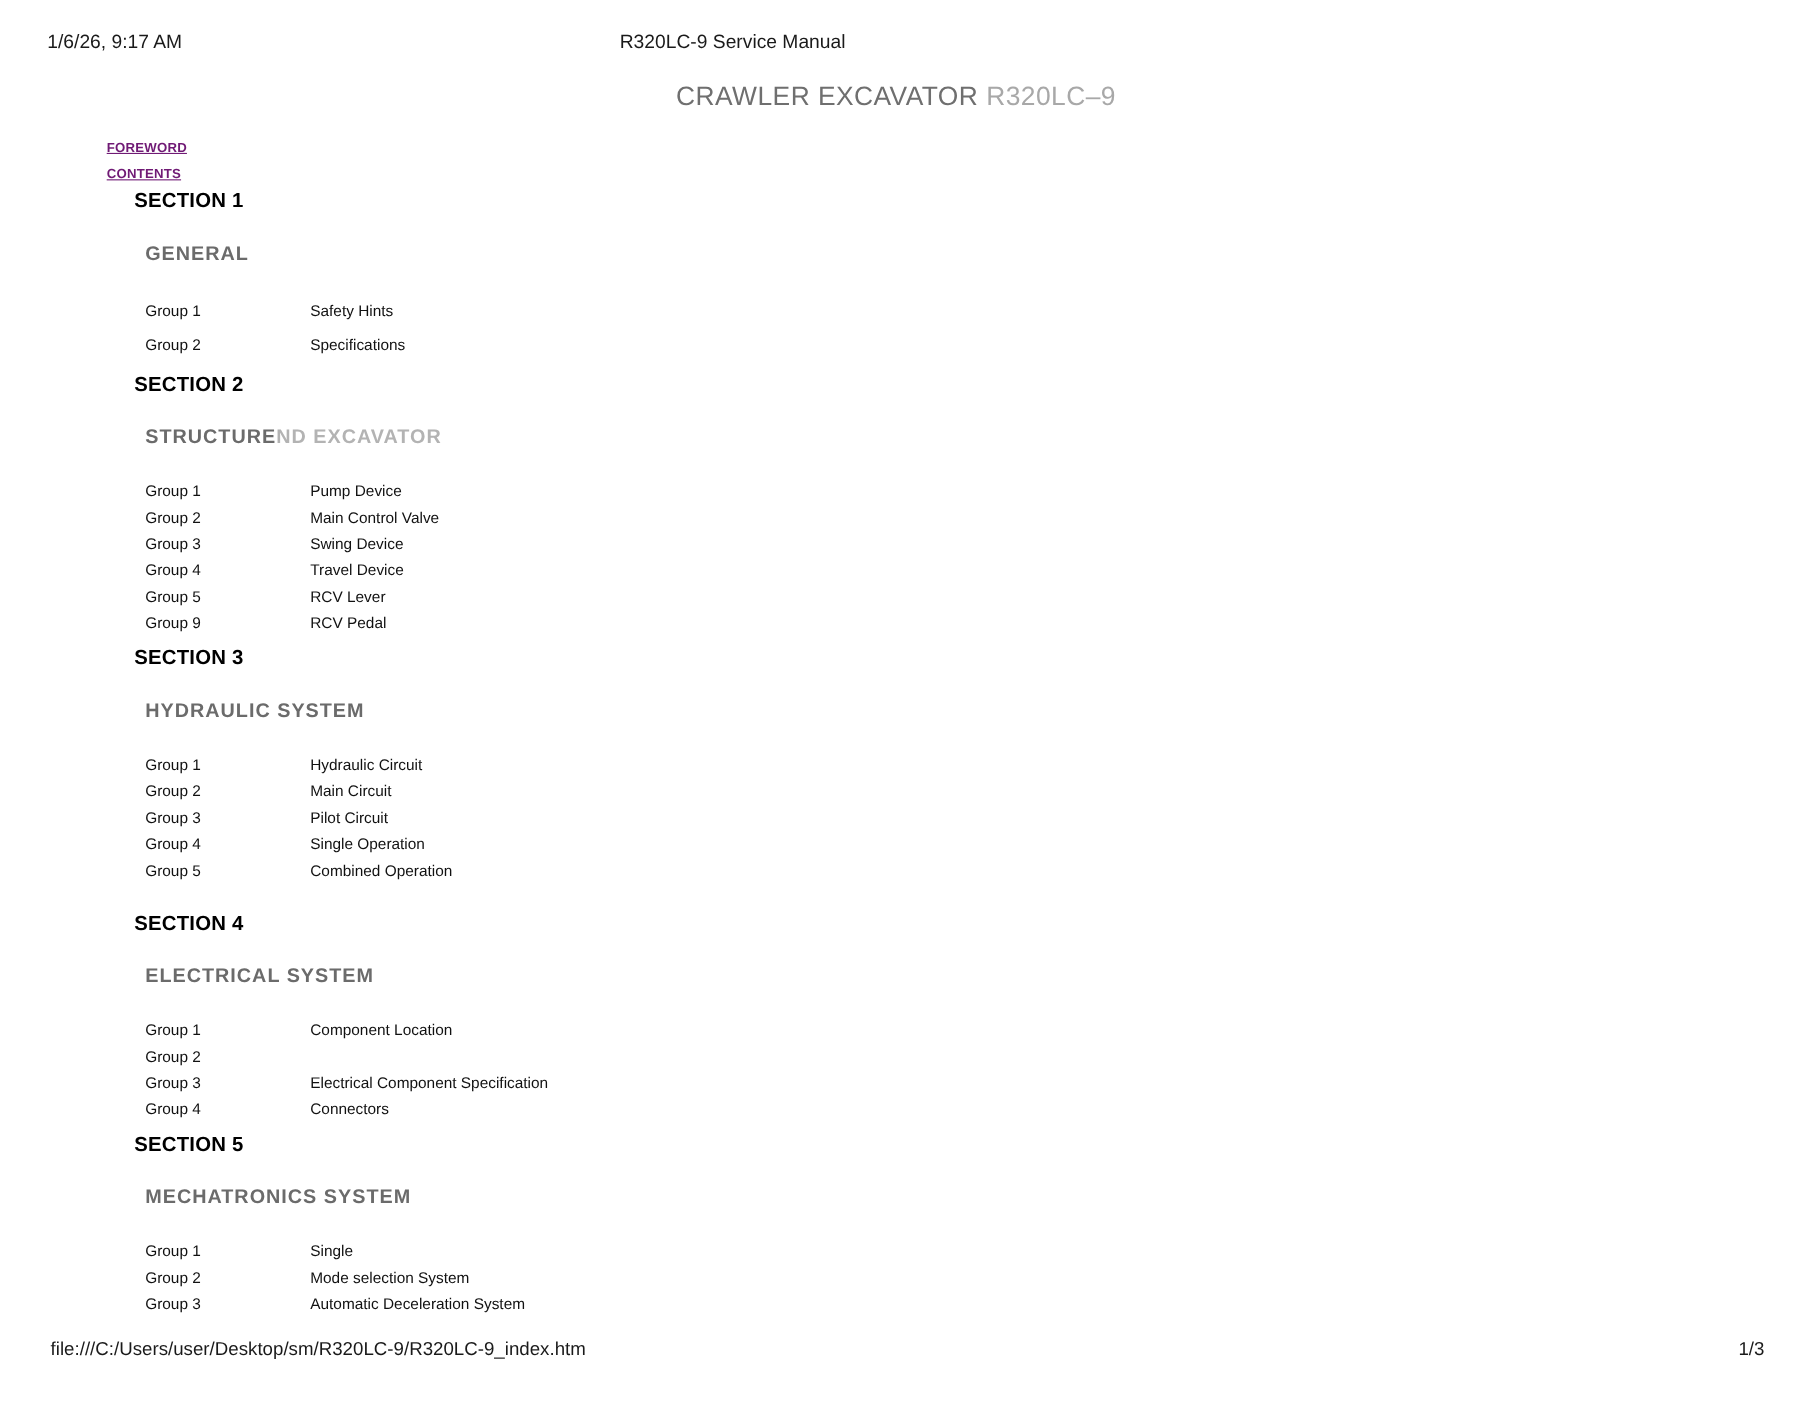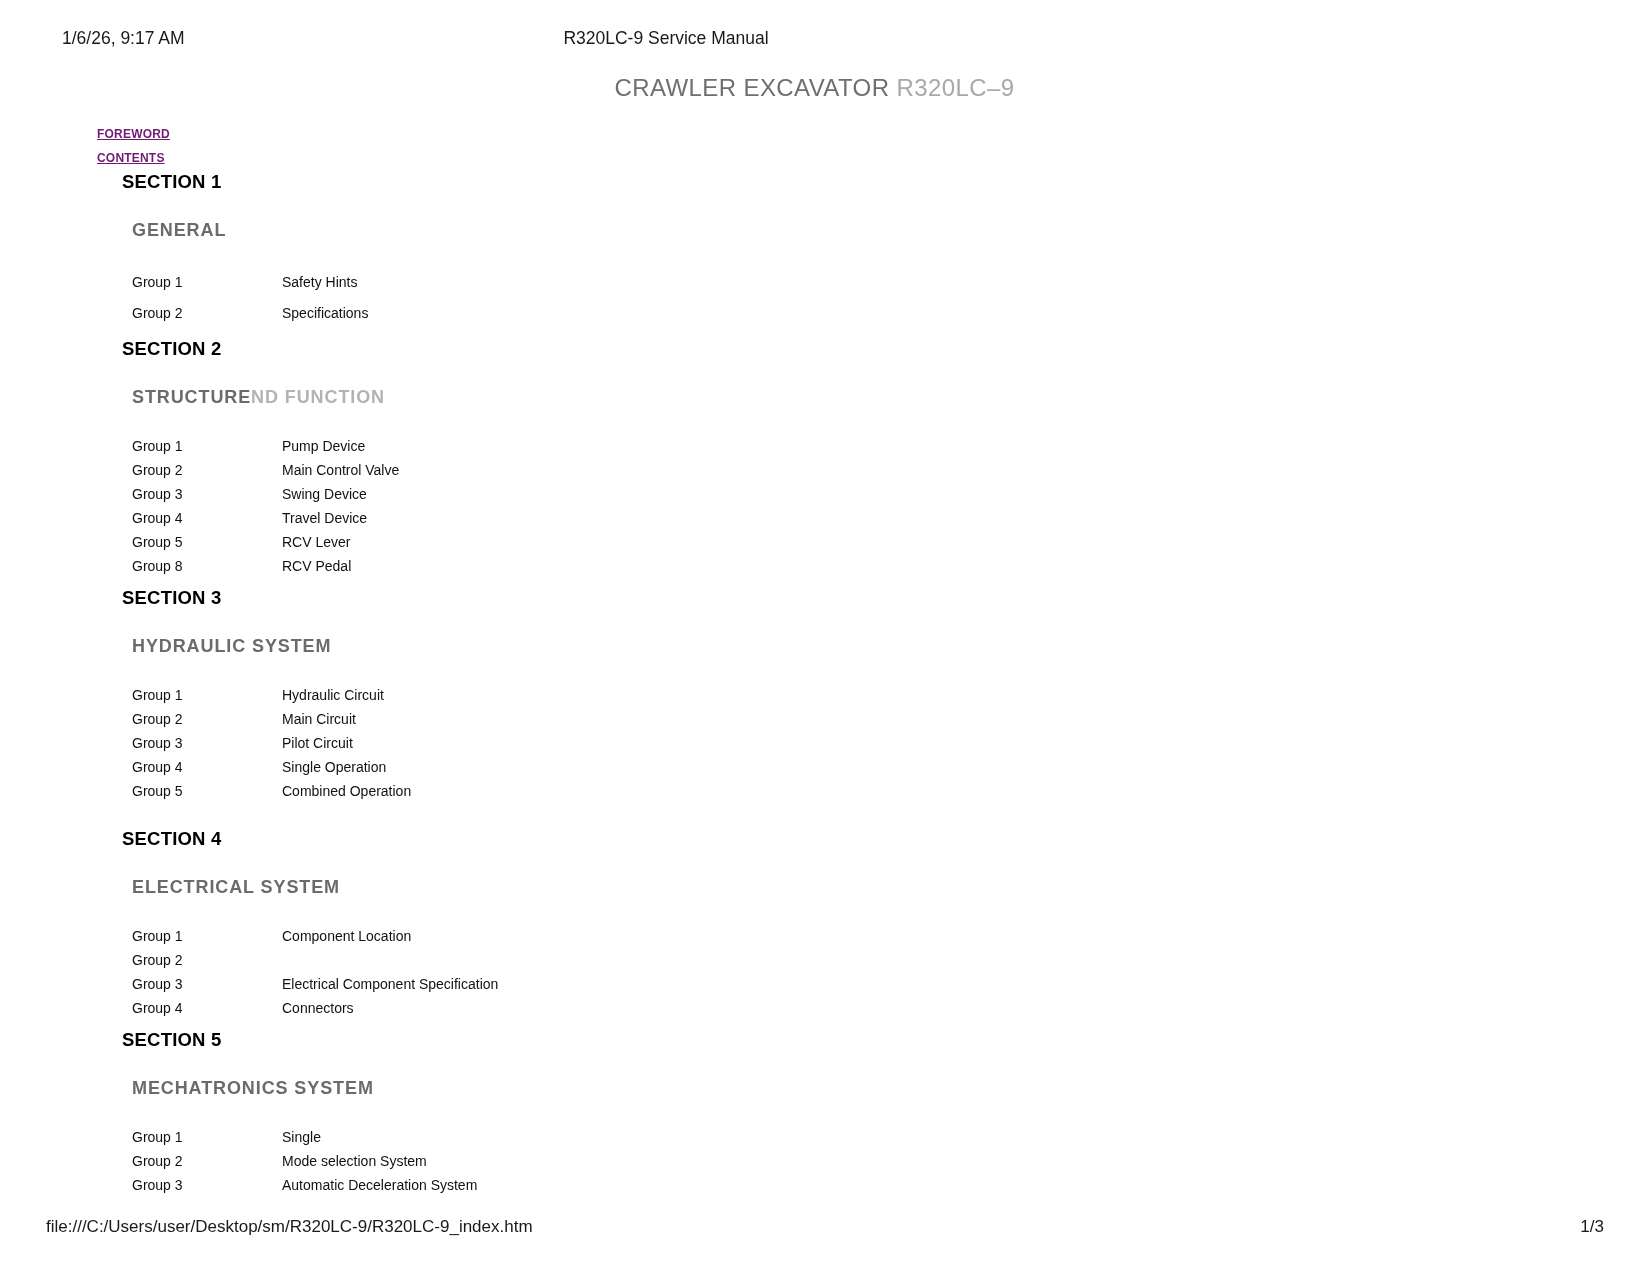--- a/index.html
+++ b/index.html
@@ -22,21 +22,21 @@
   
   .doc-header {
     position: absolute;
     top: 28px;
     left: 0;
     width: 1650px;
     height: 22px;
   }
   .doc-header .hdr-date {
     position: absolute;
-    left: 62px;
+    left: 43px;
     top: 0;
     font-size: 17.5px;
     color: #1a1a1a;
     white-space: nowrap;
   }
   .doc-header .hdr-title {
     position: absolute;
     left: 0;
     top: 0;
     width: 1332px;
@@ -186,21 +186,21 @@
             </div>
             <div class="group-row" style="line-height: 31px;">
               <span class="g-num">Group 2</span>
               <span class="g-name">Specifications</span>
             </div>
           </div>
         </div>
         <div class="toc-block" style="margin-bottom: 8px;">
           <div class="sec-label">SECTION 2</div>
           <div class="gap-sec-to-head"></div>
-          <div class="sec-heading"><span class="h-strong">STRUCTURE</span><span class="h-faint">ND FUNCTION</span></div>
+          <div class="sec-heading"><span class="h-strong">STRUCTURE</span><span class="h-faint">ND EXCAVATOR</span></div>
           <div class="gap-head-to-rows"></div>
           <div class="group-list">
             <div class="group-row" style="line-height: 24px;">
               <span class="g-num">Group 1</span>
               <span class="g-name">Pump Device</span>
             </div>
             <div class="group-row" style="line-height: 24px;">
               <span class="g-num">Group 2</span>
               <span class="g-name">Main Control Valve</span>
             </div>
@@ -210,21 +210,21 @@
             </div>
             <div class="group-row" style="line-height: 24px;">
               <span class="g-num">Group 4</span>
               <span class="g-name">Travel Device</span>
             </div>
             <div class="group-row" style="line-height: 24px;">
               <span class="g-num">Group 5</span>
               <span class="g-name">RCV Lever</span>
             </div>
             <div class="group-row" style="line-height: 24px;">
-              <span class="g-num">Group 8</span>
+              <span class="g-num">Group 9</span>
               <span class="g-name">RCV Pedal</span>
             </div>
           </div>
         </div>
         <div class="toc-block" style="margin-bottom: 24px;">
           <div class="sec-label">SECTION 3</div>
           <div class="gap-sec-to-head"></div>
           <div class="sec-heading"><span class="h-strong">HYDRAULIC SYSTEM</span></div>
           <div class="gap-head-to-rows"></div>
           <div class="group-list">

